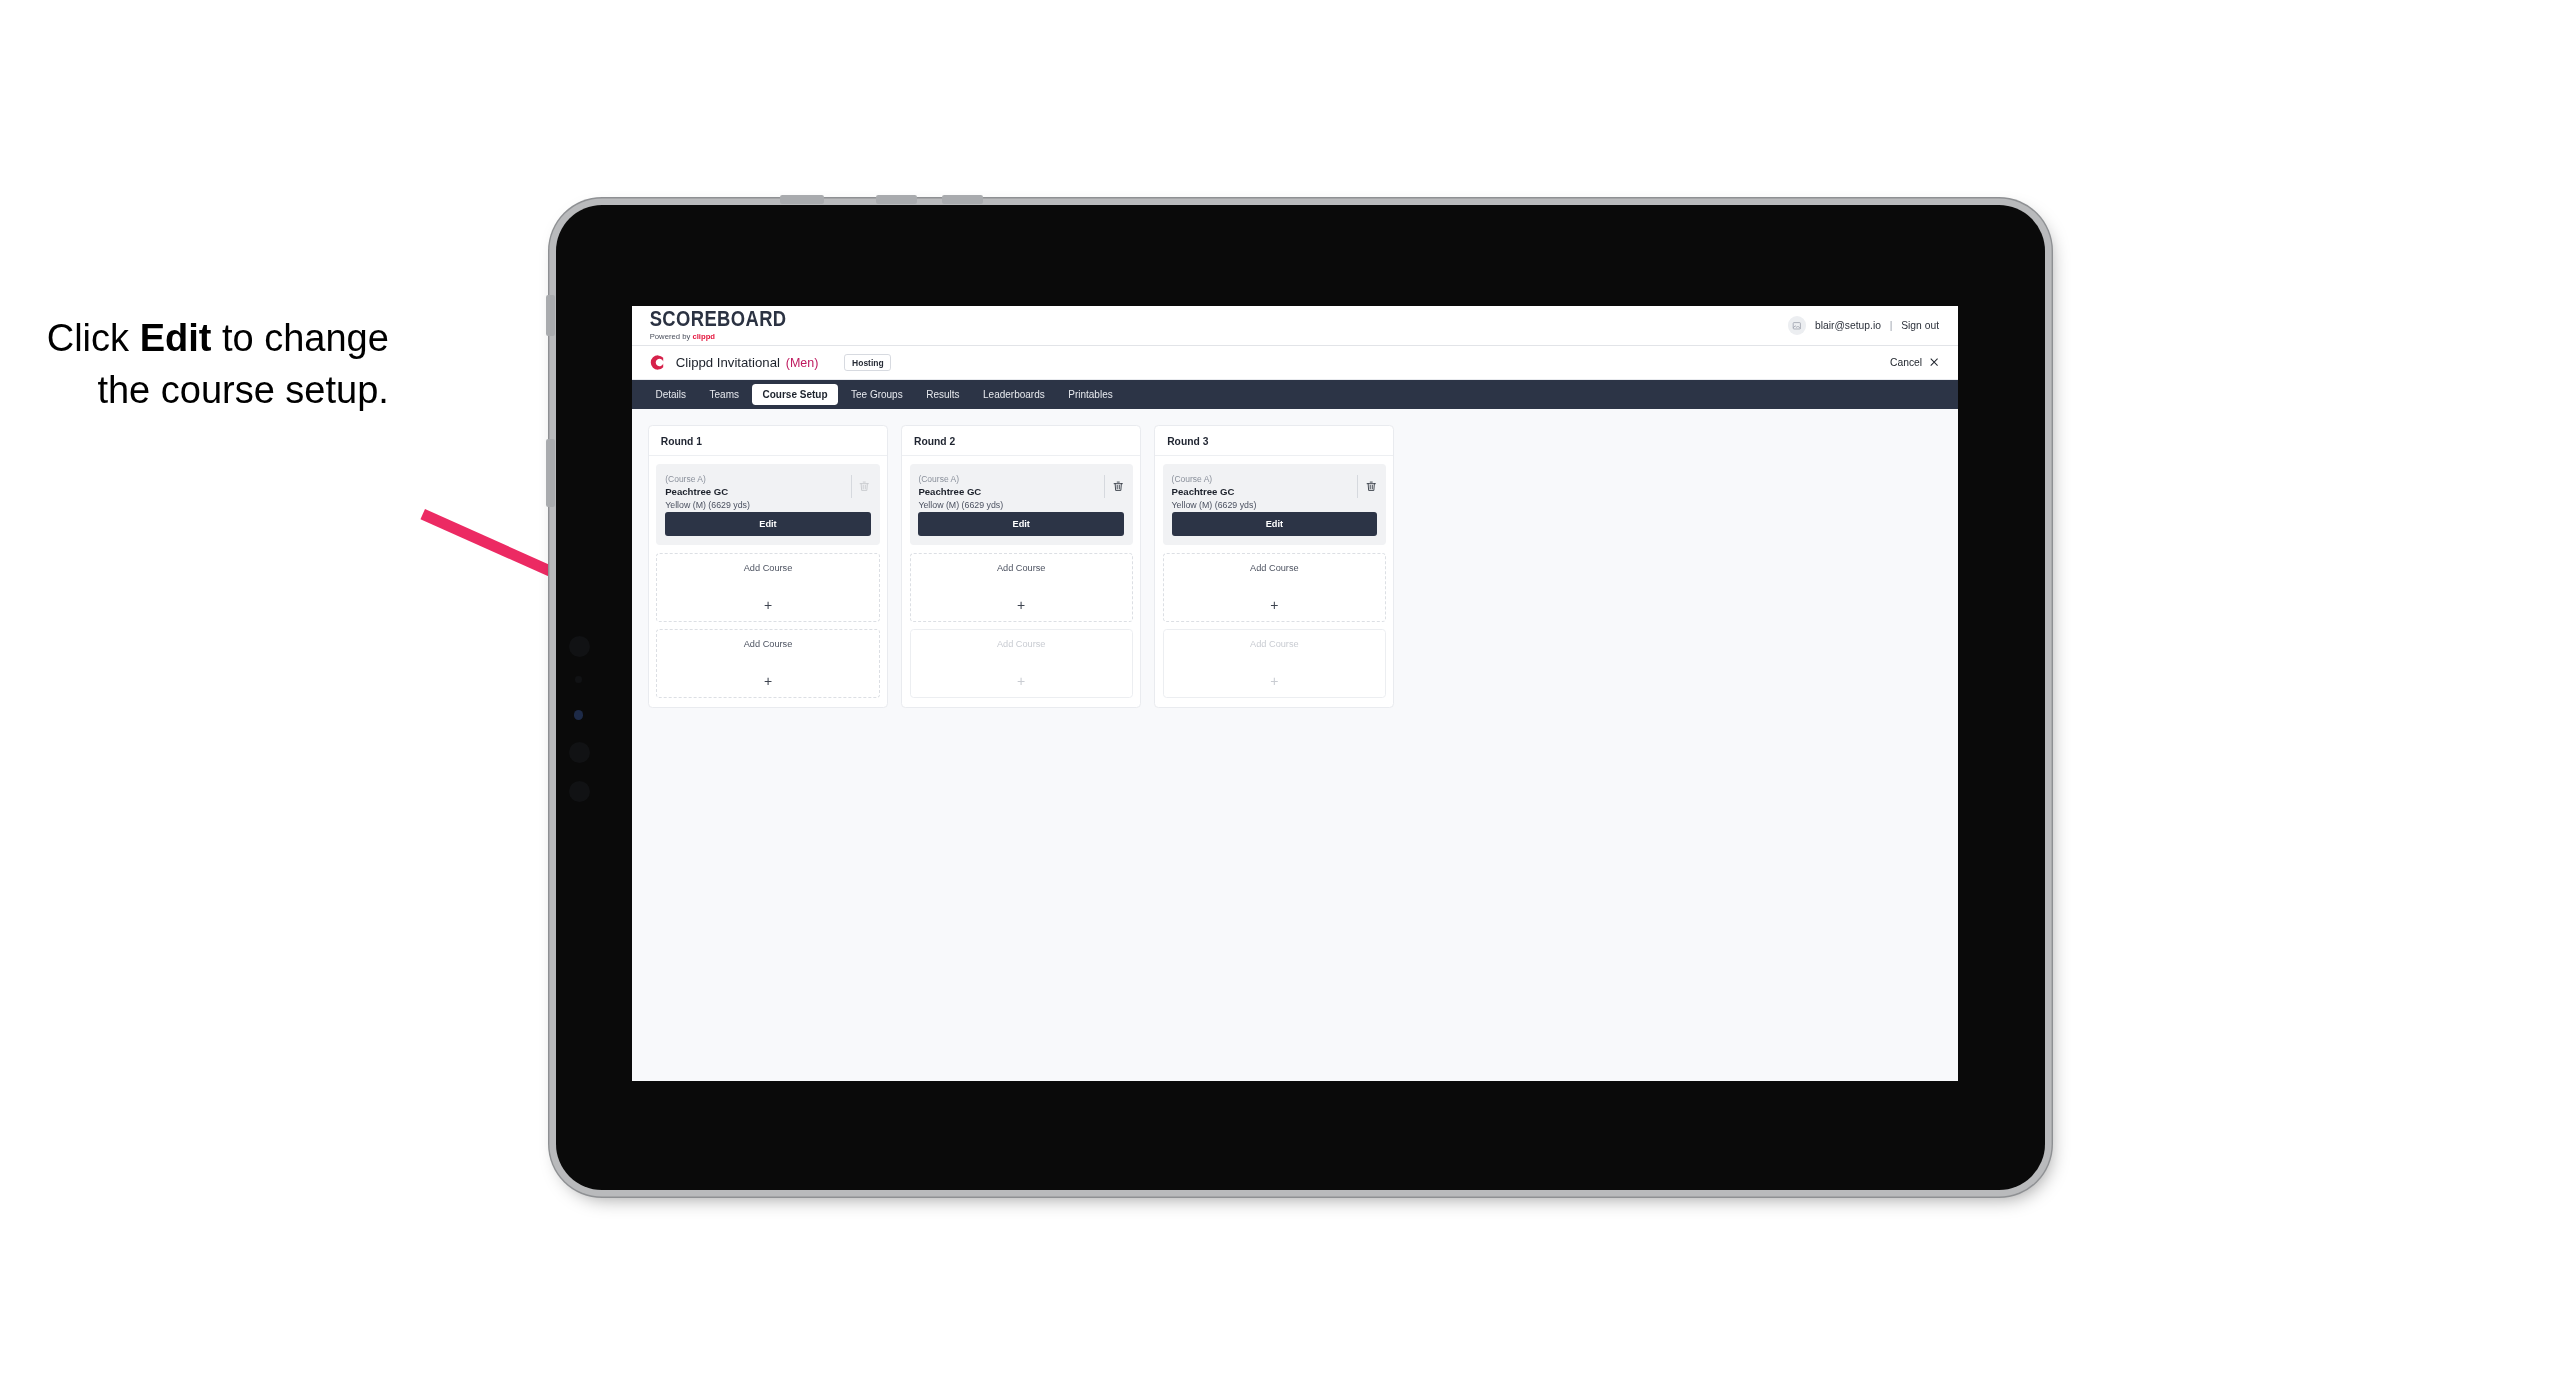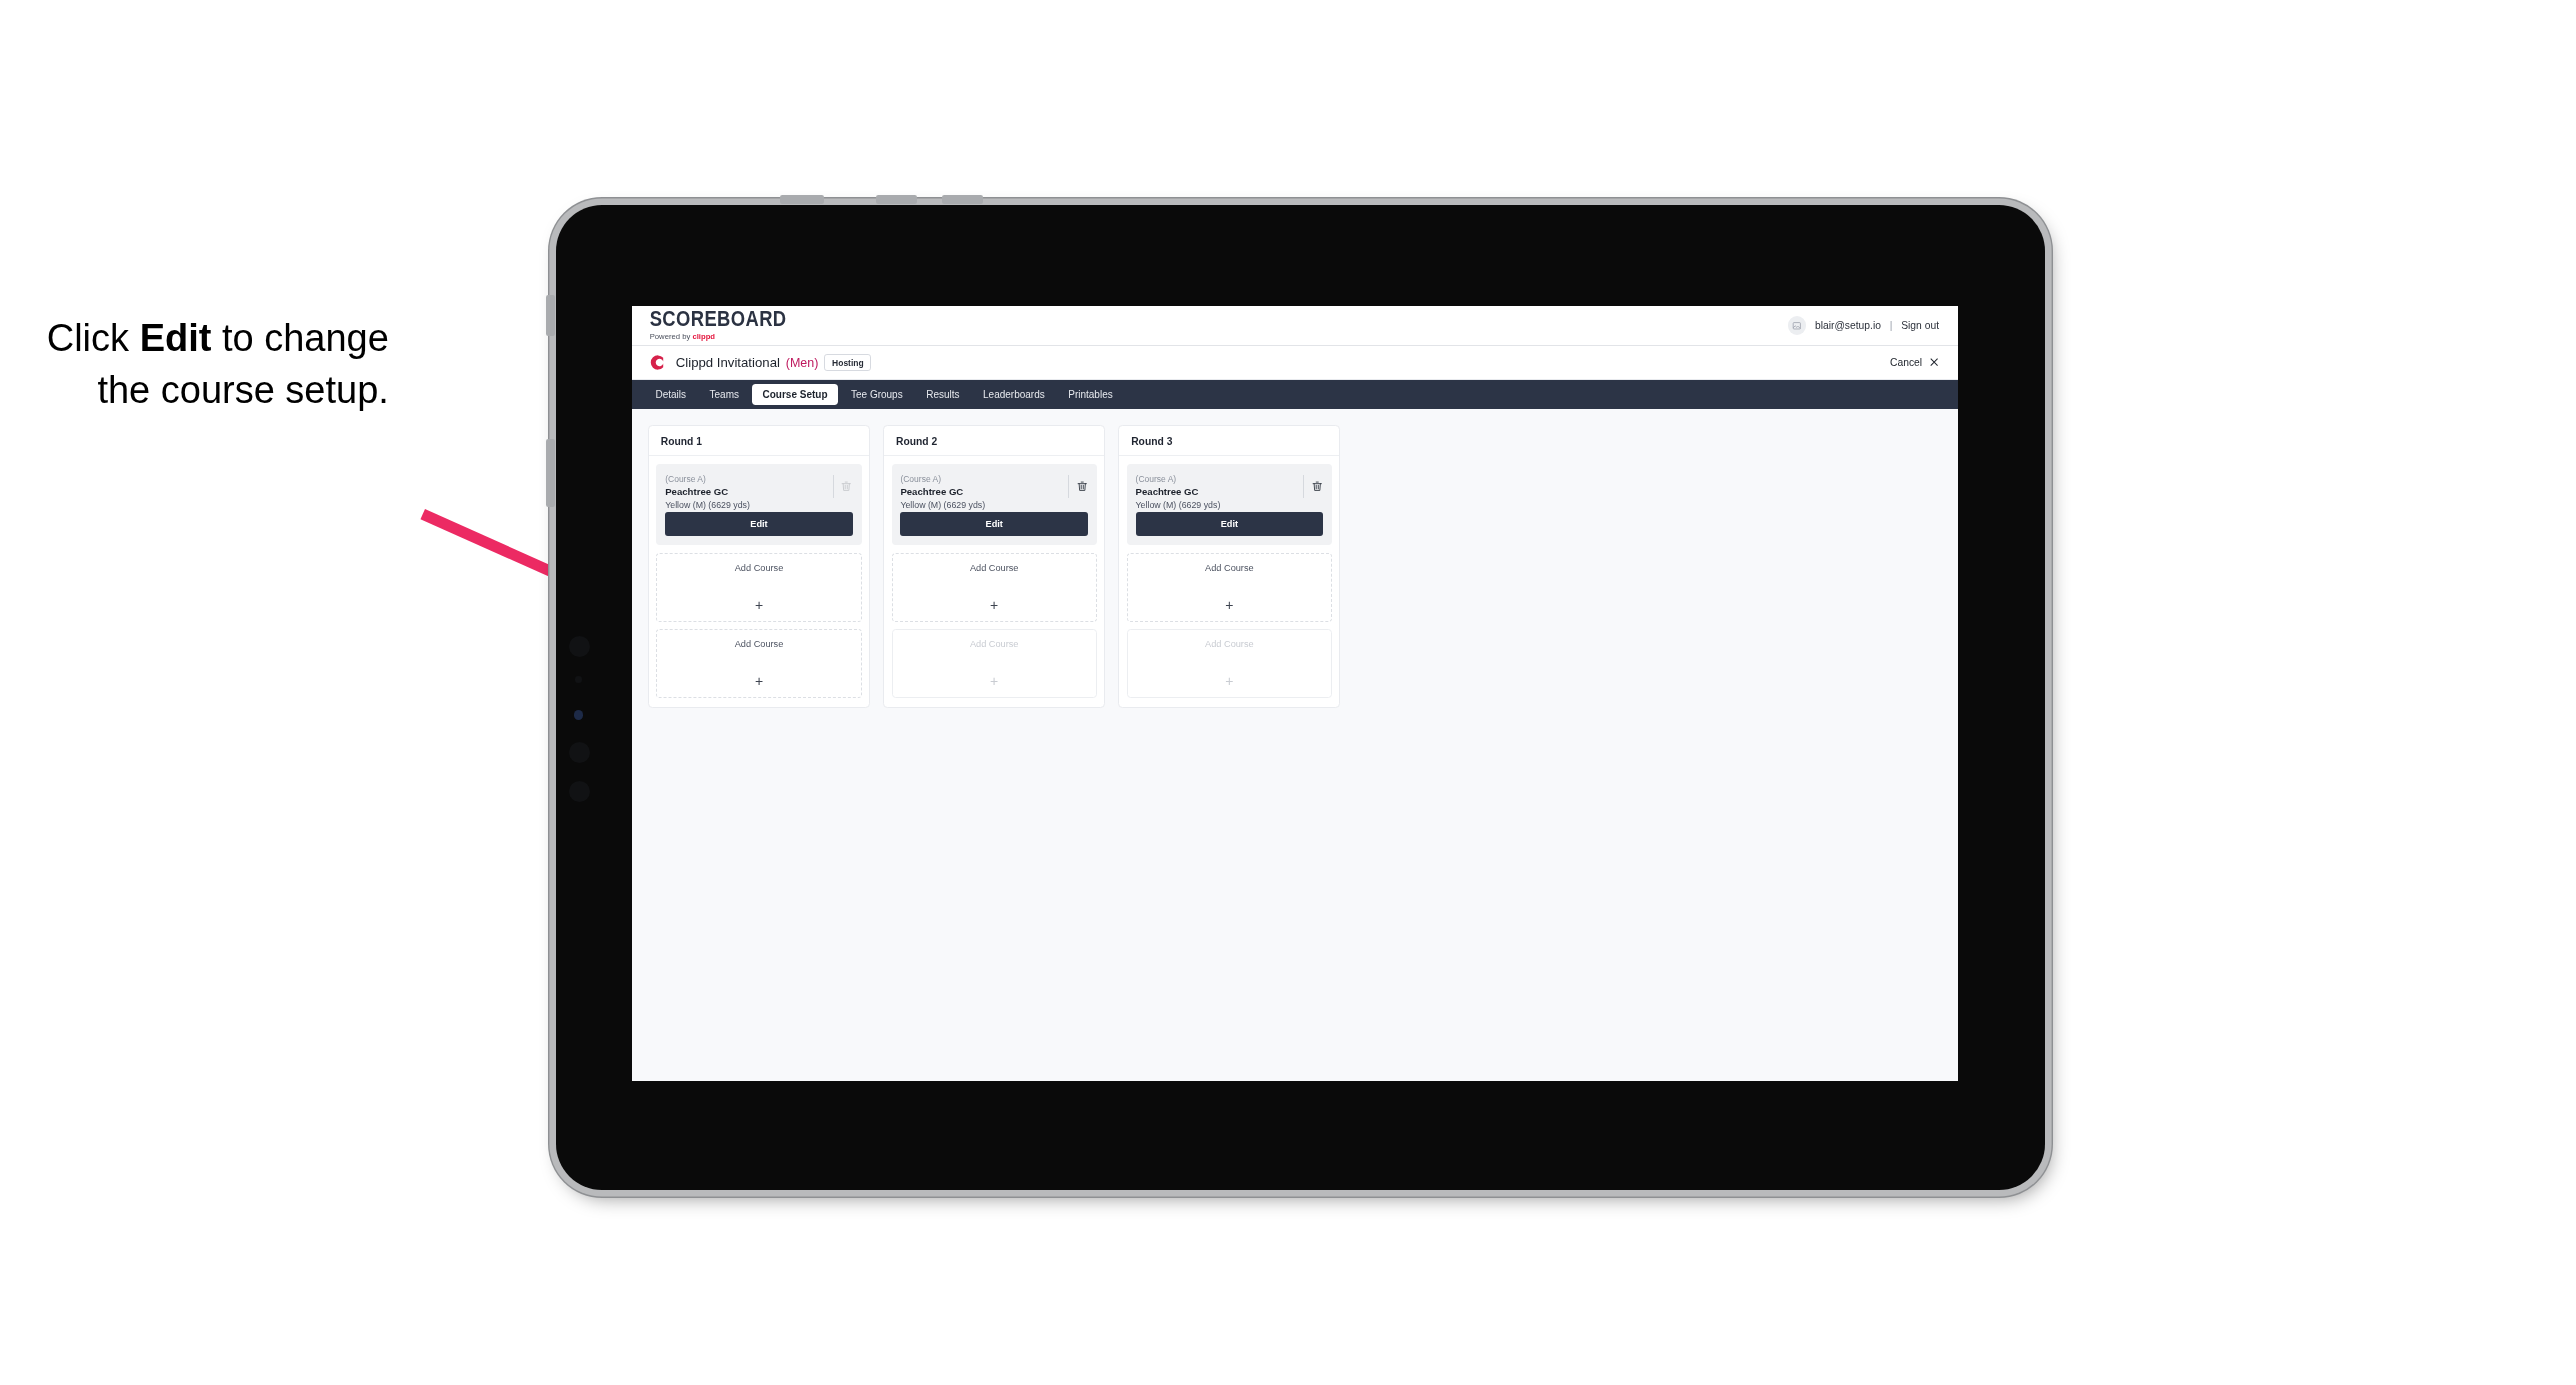--- a/index.html
+++ b/index.html
@@ -60,36 +60,36 @@
             display:flex; align-items:center; justify-content:center; }
   #topright .sep { color:#9aa0ab; }
   #topright .link { cursor:pointer; }
 
   
   #titlerow { height:34px; background:#ffffff; display:flex; align-items:center;
               padding:0 19px 0 16px; border-bottom:0.7px solid #e8eaee; }
   #c-logo { width:19px; height:19px; margin-right:8.8px; flex:none; }
   #t-name { font-size:13.2px; color:#1d222b; }
   #t-gender { font-size:12.5px; color:#be185d; margin-left:5.9px; }
-  #t-badge { margin-left:6px; border:0.7px solid #d7dae0; border-radius:2.9px;
+  #t-badge { margin-left:26px; border:0.7px solid #d7dae0; border-radius:2.9px;
              padding:2.9px 6.6px; font-size:8.5px; font-weight:bold; color:#272c36;
              background:#fff; }
   #cancel { margin-left:auto; display:flex; align-items:center; gap:6.6px;
             font-size:10.3px; color:#22272f; cursor:pointer; }
 
   
   #tabstrip { height:29px; background:#2c3446; display:flex; align-items:center;
               padding-left:13.2px; gap:2.9px; }
   .tab { font-size:10px; color:#e7e9ee; padding:5.2px 10.3px; border-radius:3.7px;
          cursor:pointer; white-space:nowrap; }
   .tab.active { background:#ffffff; color:#1c222c; font-weight:bold; }
 
   
   #board { padding:16px 0 0 16px; display:flex; gap:13.2px; align-items:flex-start; }
-  .round-col { width:222px; background:#ffffff; border:0.7px solid #e9ebef;
+  .round-col { width:240px; background:#ffffff; border:0.7px solid #e9ebef;
                border-radius:4.4px; overflow:hidden; }
   .round-head { padding:9.6px 11.8px 8.8px; font-size:10.3px; font-weight:bold;
                 color:#1f2430; border-bottom:0.7px solid #edeff2; }
   .round-body { padding:7.4px 7.4px 8.8px; }
 
   .course-card { background:#f1f2f4; border-radius:3.7px; padding:8.8px 8.8px 9.6px;
                  margin-bottom:7.4px; }
   .cc-top { display:flex; align-items:flex-start; }
   .cc-text { flex:1; min-width:0; }
   .cc-label { font-size:8.5px; color:#8a909b; line-height:1.45; }

